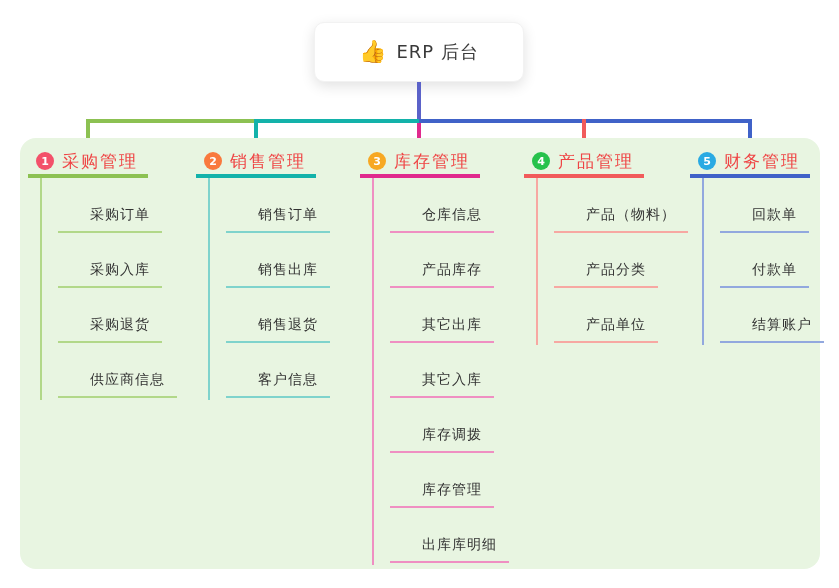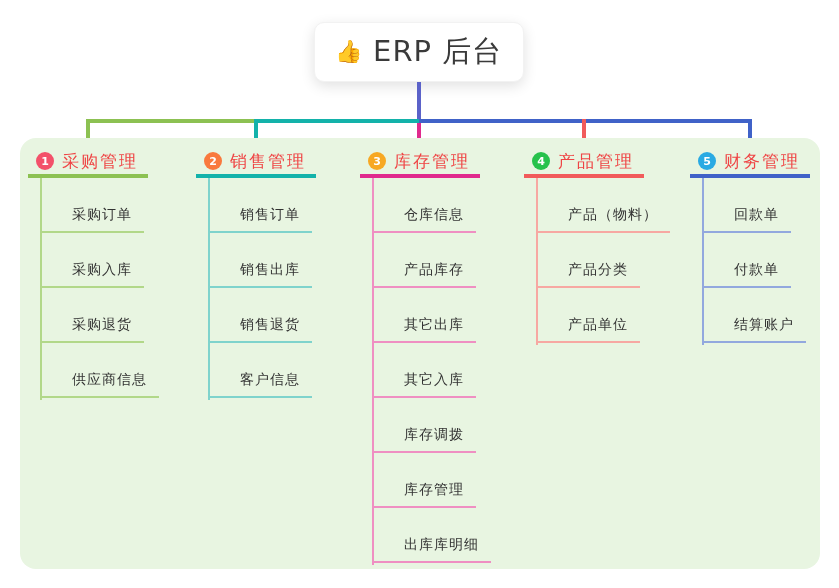--- a/index.html
+++ b/index.html
@@ -10,21 +10,21 @@
   }
   
   .root-card{
     position:absolute;left:314px;top:22px;width:210px;height:60px;
     background:#ffffff;border-radius:10px;border:1px solid #f2f2f2;
     box-shadow:0 4px 14px rgba(0,0,0,.12);
     display:flex;align-items:center;justify-content:center;gap:10px;
     box-sizing:border-box;cursor:pointer;
   }
   .root-emoji{font-size:22px;line-height:1;color:#f2b200;}
-  .root-label{font-size:29px;color:#3a3a3a;letter-spacing:1px;}
+  .root-label{font-size:18px;color:#3a3a3a;letter-spacing:1px;}
   
   .conn{position:absolute;}
   
   .panel{
     position:absolute;left:20px;top:138px;width:800px;height:431px;
     background:#e8f5e1;border-radius:16px;
   }
   
   .branch{position:absolute;top:148px;width:120px;}
   .bhead{
@@ -39,20 +39,21 @@
   }
   .blabel{font-size:17px;color:#ef4444;letter-spacing:2px;white-space:nowrap;font-weight:500;}
   .vline{position:absolute;left:12px;top:30px;width:2px;background:var(--light);}
   .vh3{height:167px;} .vh4{height:222px;} .vh7{height:387px;}
   .children{position:absolute;left:12px;top:30px;}
   .child{
     height:55px;box-sizing:border-box;width:max-content;min-width:86px;
     display:flex;align-items:flex-end;
     padding:0 12px 7px 32px;border-bottom:2px solid var(--light);
     cursor:pointer;
+    margin-left:18px;
   }
   .child span{font-size:14px;color:#333333;letter-spacing:1px;white-space:nowrap;}
 </style>
 </head>
 <body>
 
 <div id="stage">
 
   <div class="root-card">
     <span class="root-emoji">👍</span>

